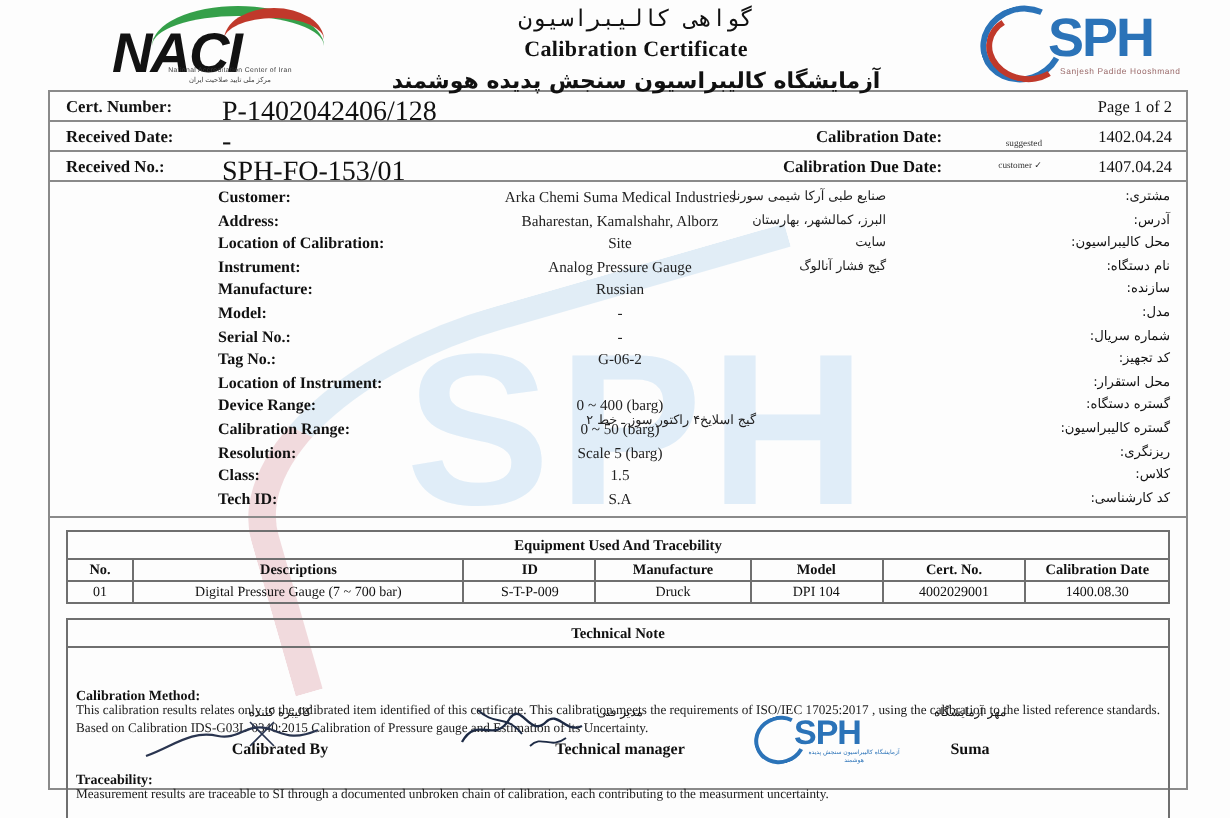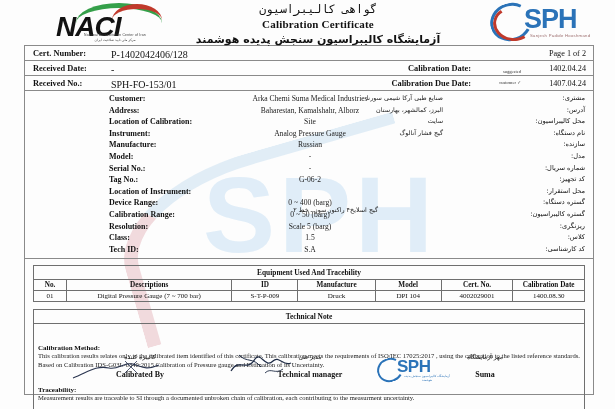--- a/index.html
+++ b/index.html
@@ -151,21 +151,21 @@
     height: 15px;
     border-bottom: 1px solid #8a8a8a;
     font-size: 8.2px;
   }
   .hlabel {
     position: absolute; left: 8px; top: 3px;
     font-weight: bold; color: #111; font-size: 8.4px;
   }
   .hval {
     position: absolute; top: 3px;
-    color: #111; font-size: 10px;
+    color: #111; font-size: 14px;
   }
   .hlabel-r {
     position: absolute; top: 3px;
     font-weight: bold; color: #111; font-size: 8.4px;
   }
   .hval-r {
     position: absolute; right: 7px; top: 3px;
     color: #111; font-size: 8.2px;
   }
   .tiny-note {

